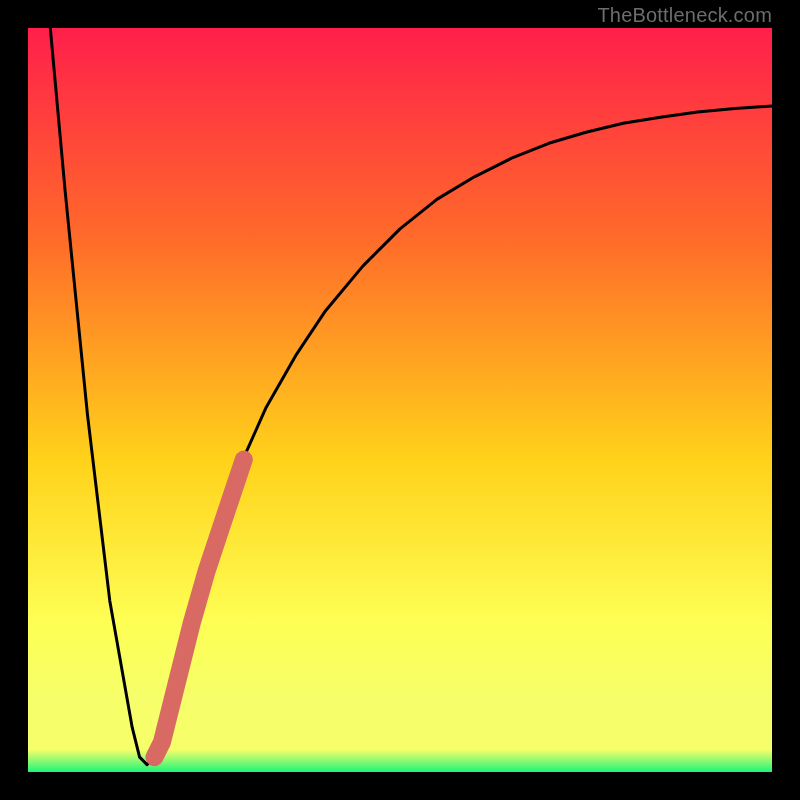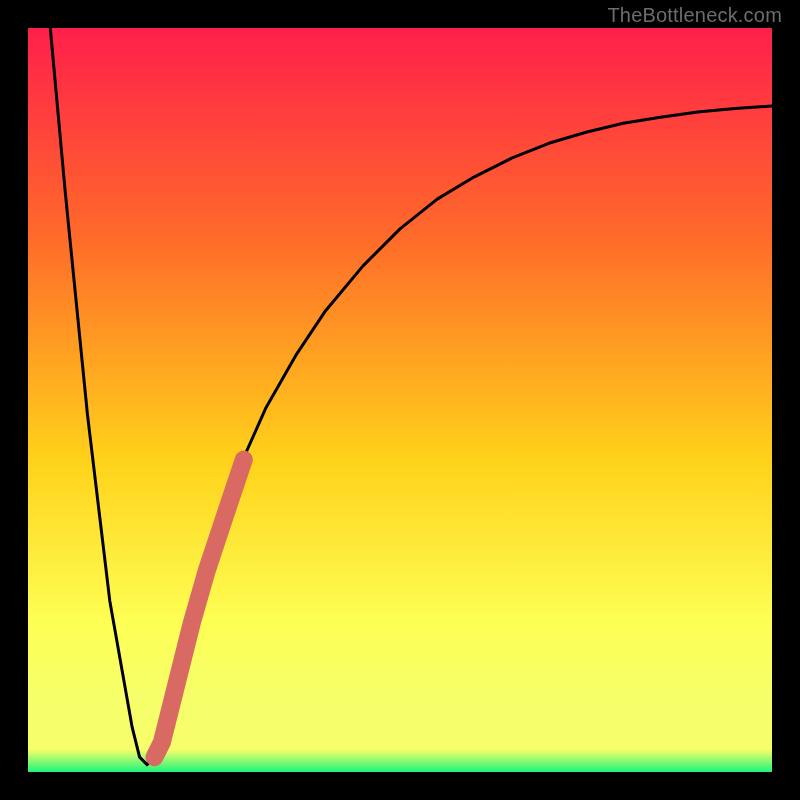--- a/index.html
+++ b/index.html
@@ -29,21 +29,21 @@
     position: absolute;
     inset: 0;
   }
   svg.overlay {
     position: absolute;
     inset: 0;
   }
   .watermark {
     position: absolute;
     top: 4px;
-    right: 18px;
+    right: 28px;
     color: #6d6d6d;
     font-size: 20px;
     font-weight: 500;
     letter-spacing: 0.2px;
     text-align: right;
   }
 </style>
 </head>
 <body>
 

